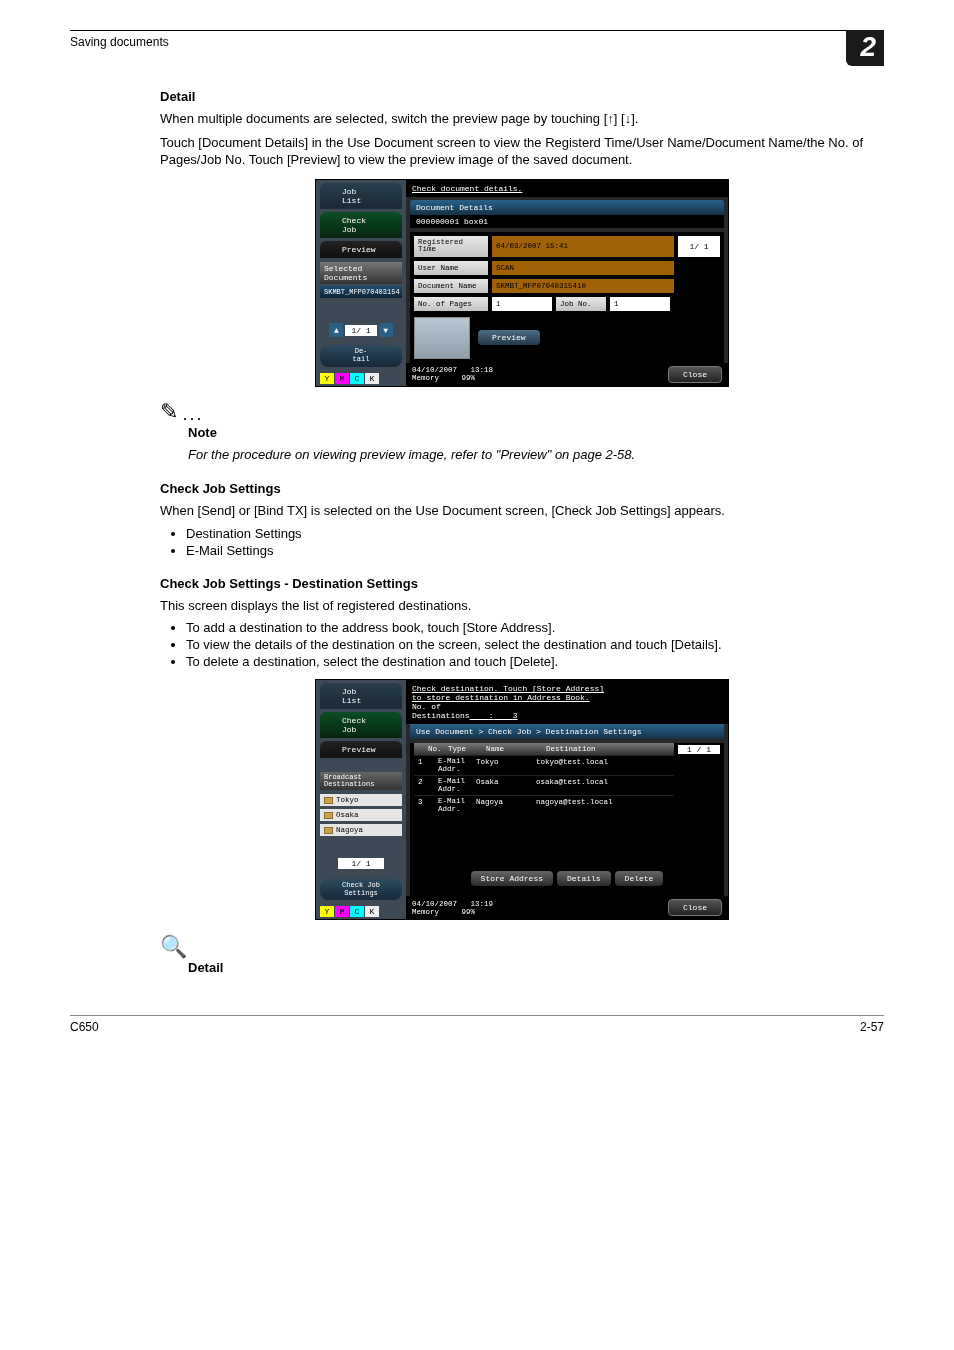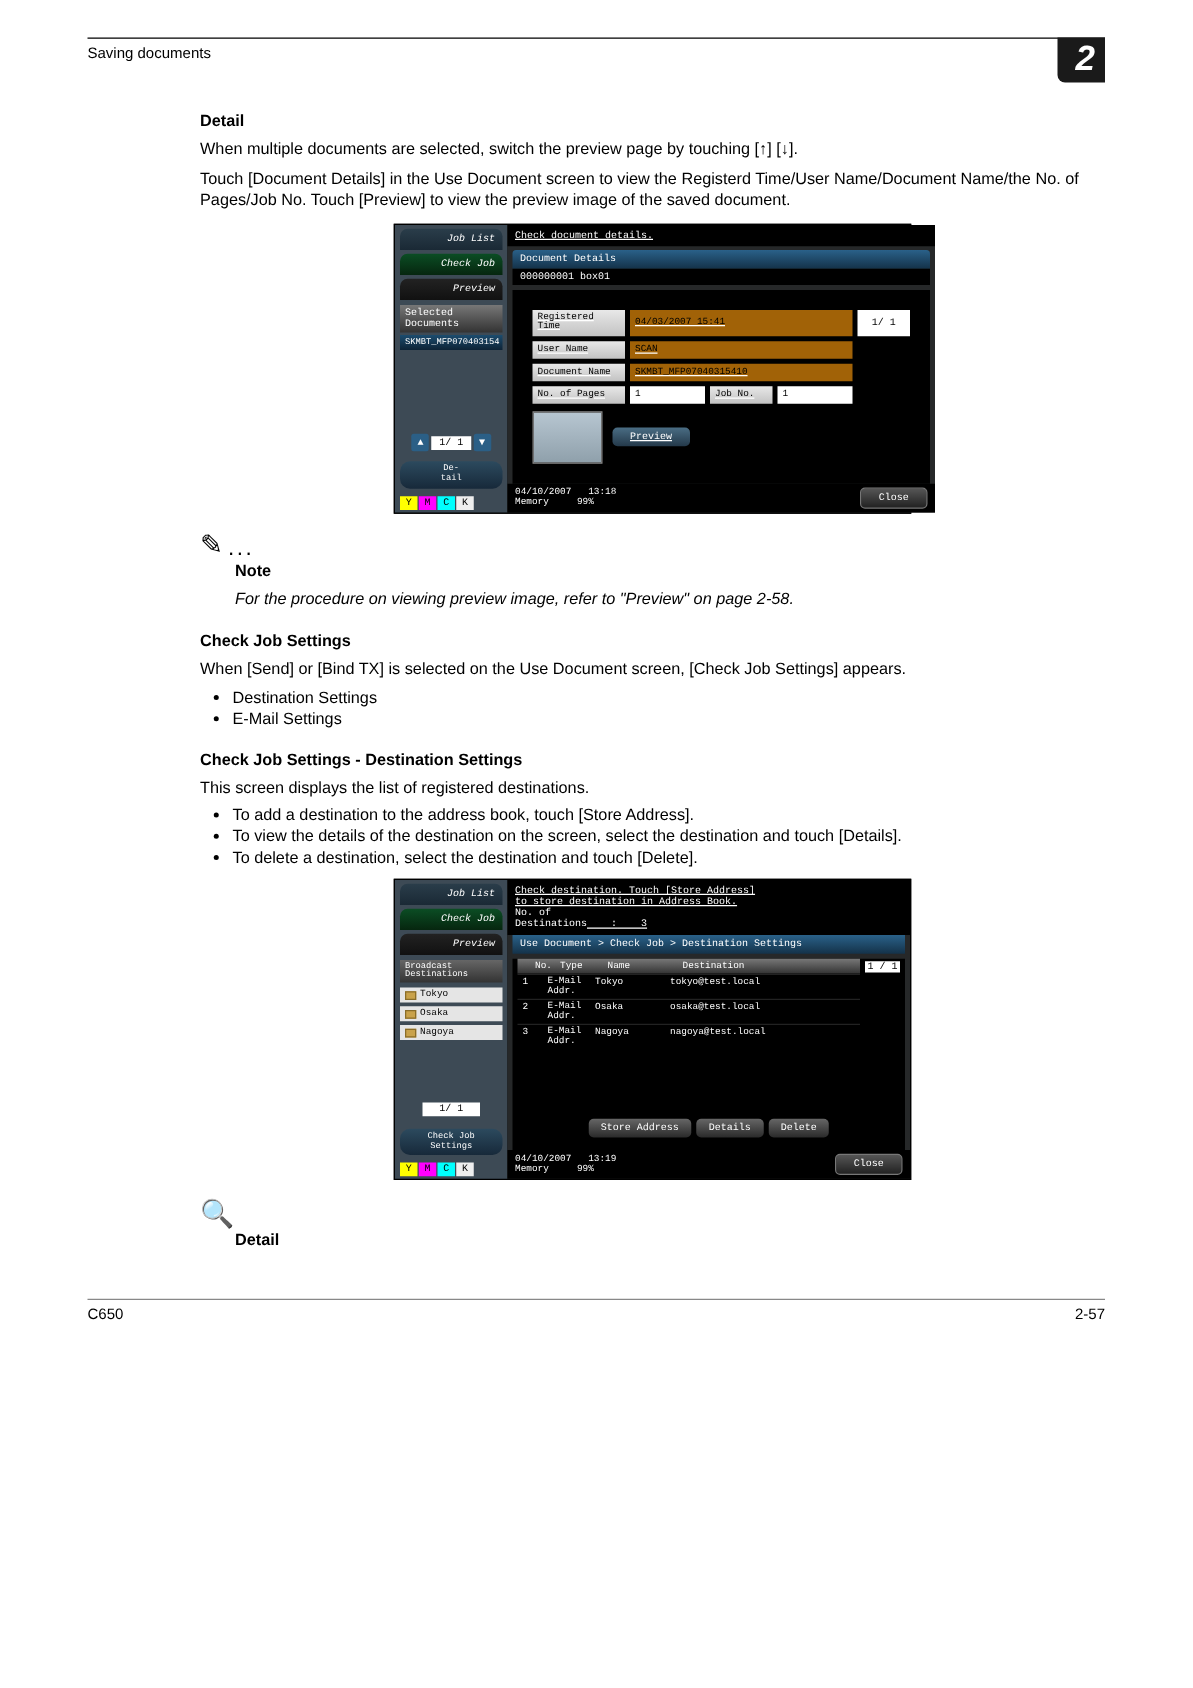--- a/index.html
+++ b/index.html
@@ -22,39 +22,39 @@
   .detail-row .icon { font-size: 22px; }
   .under-detail { margin-left: 28px; }
   .screenshot-wrap { display:flex; justify-content:center; margin: 10px 0 8px 0;}
   .footer { display:flex; justify-content:space-between; font-size:12px; margin-top:40px; border-top:1px solid #888; padding-top:4px; margin-left:-90px;}
 
   
   .shot { width: 414px; background:#000; font-family: "Lucida Console","Courier New",monospace; font-size:8px; color:#fff; border:1px solid #000;}
   .shot .row { display:flex; }
   .shot .leftcol { width:90px; background:#3d4a55; display:flex; flex-direction:column; }
   .shot .rightcol { flex:1; background:#262829; display:flex; flex-direction:column; }
-  .tab { padding:4px 6px; border-radius:6px 6px 0 0; margin:3px 4px 0 4px; text-align:right;font-style:italic; }
+  .tab { padding:4px 22px; border-radius:6px 6px 0 0; margin:3px 4px 0 4px; text-align:left; }
   .tab-active-blue { background:linear-gradient(#2a3d4a,#1a2935); }
   .tab-active-green { background:linear-gradient(#0b4d24,#06260f); }
   .tab-dark { background:linear-gradient(#222,#111); }
   .sel-doc-hdr { background:linear-gradient(#777,#333); padding:2px 4px; margin:4px 4px 0 4px; }
   .sel-doc-item { background:linear-gradient(#1c4c6e,#0d2336); padding:2px 4px; margin:2px 4px 0 4px; font-size:7px; overflow:hidden; white-space:nowrap;}
   .side-filler { flex:1; }
   .pagebox { margin:4px; display:flex; align-items:center; gap:2px; justify-content:center;}
   .pagebox .arrow { background:#2b5f86; width:14px; height:14px; display:flex; align-items:center; justify-content:center; color:#fff; font-size:8px; border-radius:2px;}
   .pagebox .num { background:#fff; color:#000; padding:1px 6px; font-size:8px;}
   .detail-btn { background:linear-gradient(#2c4a5e,#17293a); margin:4px; border-radius:8px; padding:3px 4px; text-align:center; font-size:7px; line-height:1.1;}
   .ymck { display:flex; gap:1px; margin:2px 4px;}
   .ymck span { width:14px; height:11px; display:flex; align-items:center; justify-content:center; font-size:8px; color:#000;}
   .y{background:#ff0;} .m{background:#f0f;} .c{background:#0ff;} .k{background:#eee;}
 
   .rc-top { padding:4px 6px; background:#000;text-decoration:underline; }
   .doc-det-bar { background:linear-gradient(#2a6189,#143249); padding:3px 6px; margin:3px 4px 0 4px; border-radius:3px 3px 0 0;}
   .doc-det-sub { background:#000; color:#fff; padding:2px 6px; margin:0 4px 4px 4px; font-size:8px;}
-  .panel { background:#000; margin:0 4px; padding:16px;text-decoration:underline; }
+  .panel { background:#000; margin:0 4px; padding:4px; }
   .field-row { display:flex; gap:4px; margin-bottom:4px; align-items:stretch;}
   .cell { background:#ddd; color:#000; padding:3px 4px; font-size:7.5px; display:flex; align-items:center;}
   .lbl { width:74px; background:linear-gradient(#e8e8e8,#c2c2c2); }
   .val { flex:1; background:#a16207;}
   .val-small { width:60px; background:#fff;}
   .page11 { width:42px; background:#fff; color:#000; display:flex; align-items:center; justify-content:center; font-size:8px;}
   .preview-row { display:flex; gap:8px; margin-top:6px; align-items:center;}
   .thumb { width:56px; height:42px; background:linear-gradient(#b7c6d1,#8fa0ab); border:1px solid #888;}
   .prev-btn { background:linear-gradient(#4a6d84,#24394a); padding:3px 14px; border-radius:4px; font-size:8px;}
   .bottom-bar { display:flex; justify-content:space-between; align-items:center; background:#000; padding:3px 6px; margin-top:auto;}
@@ -67,23 +67,23 @@
   .tbl-head { display:flex; background:linear-gradient(#777,#333); }
   .th, .td { padding:2px 4px; font-size:7.5px; }
   .th { color:#fff;padding-left:14px; }
   .col-no{width:20px;} .col-type{width:38px;} .col-name{width:60px;} .col-dest{flex:1;}
   .tr { display:flex; background:#000; color:#fff; border-top:1px solid #222;}
   .dest-list { margin:4px;}
   .dest-item { background:#e5e5e5; color:#000; padding:2px 4px; margin-bottom:3px; font-size:7.5px; display:flex; align-items:center; gap:3px;}
   .dest-item .ic { width:9px; height:7px; background:#c9a24a; border:1px solid #8a6d28;}
   .btn-row { display:flex; gap:4px; justify-content:center; margin:6px 0;}
   .act-btn { background:linear-gradient(#666,#2a2a2a); padding:3px 10px; border-radius:4px; font-size:8px;}
-  .bcast-hdr { background:linear-gradient(#666,#333); padding:2px 4px; margin:4px 4px 0 4px; font-size:7px; line-height:1;}
+  .bcast-hdr { background:linear-gradient(#666,#333); padding:2px 4px; margin:14px 4px 0 4px; font-size:7px; line-height:1;}
   .pagebox2 { background:#fff; color:#000; padding:1px 10px; margin:6px auto; font-size:8px; width:46px; text-align:center;}
-  .pageright { width:28px; background:#fff; color:#000; font-size:8px; display:flex; align-items:center; justify-content:center; margin:2px 0 0 0;}
+  .pageright { width:42px; background:#fff; color:#000; font-size:8px; display:flex; align-items:center; justify-content:center; margin:2px 0 0 0;}
 </style>
 </head>
 <body>
 
 <div class="top-line"></div>
 <div class="header-row">
   <span class="header-text">Saving documents</span>
   <span class="page-badge">2</span>
 </div>
 

